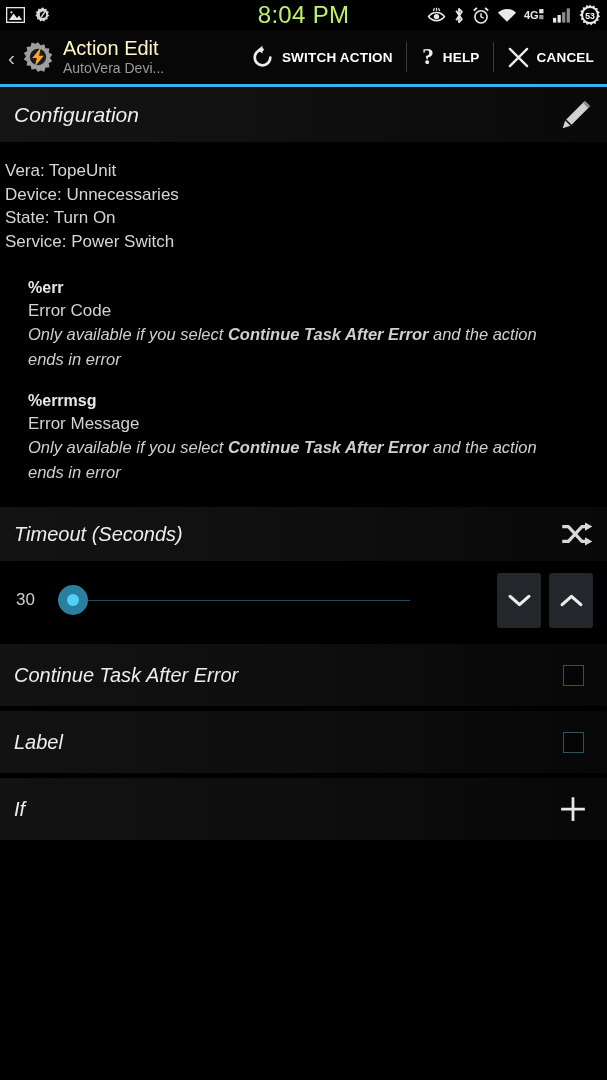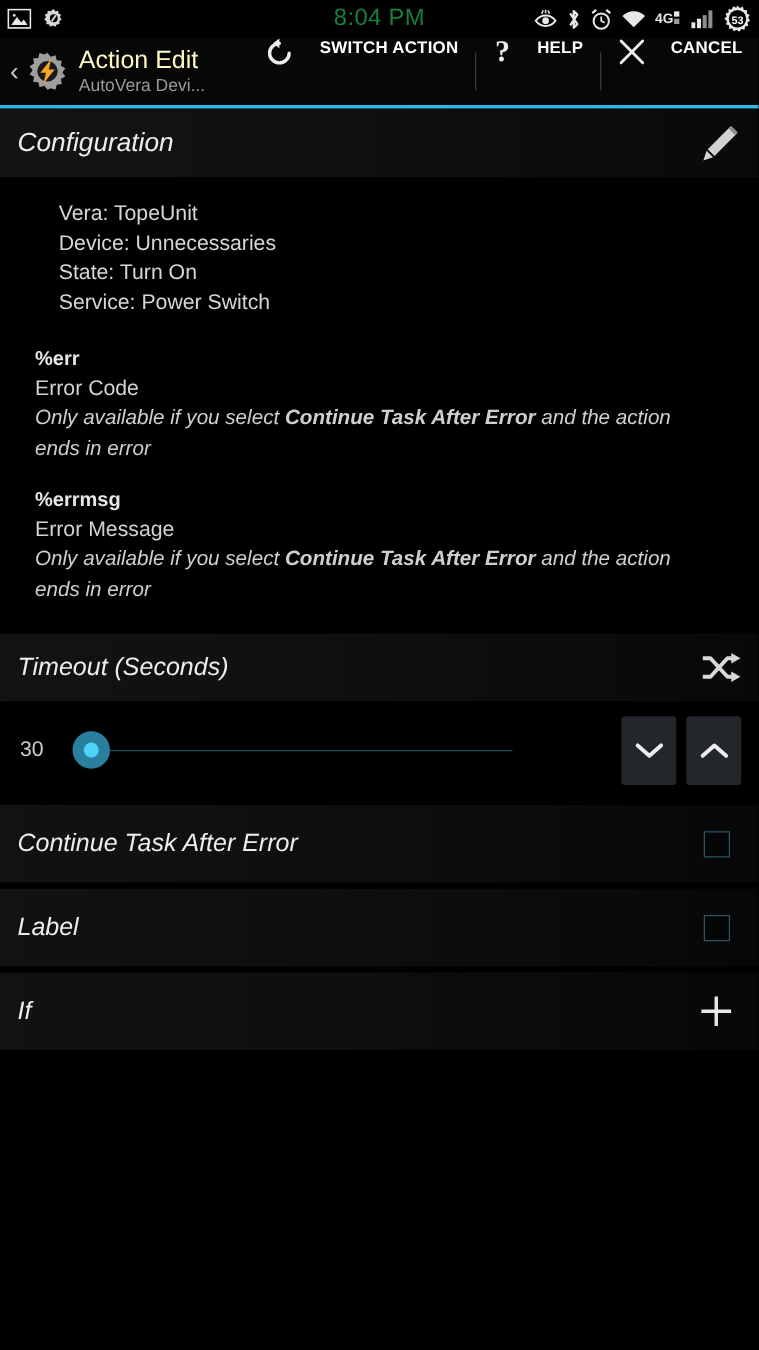--- a/index.html
+++ b/index.html
@@ -23,22 +23,22 @@
   }
   .status-left {
     display: flex;
     align-items: center;
     gap: 9px;
   }
   .status-clock {
     position: absolute;
     left: 0; right: 0;
     text-align: center;
-    color: #15803d;
-    font-size: 19px;
+    color: #bef264;
+    font-size: 24px;
     letter-spacing: 0.3px;
   }
   .status-right {
     margin-left: auto;
     display: flex;
     align-items: center;
     gap: 7px;
     z-index: 2;
   }
   .sicon { display: block; }
@@ -73,21 +73,22 @@
     text-align: right;
   }
   .ab-actions {
     margin-left: auto;
     display: flex;
     align-items: center;
     height: 100%;
   }
   .ab-item {
     display: flex;
-    gap: 20px;
+    align-items: center;
+    gap: 7px;
     padding: 0 13px;
     height: 100%;
   }
   .ab-item-label {
     color: #ffffff;
     font-size: 13.5px;
     font-weight: bold;
     letter-spacing: 0.2px;
     white-space: nowrap;
   }
@@ -115,21 +116,20 @@
   }
   .section-title {
     color: #ededed;
     font-size: 21px;
     font-style: italic;
   }
   .section-action { margin-left: auto; display: flex; align-items: center; }
 
   .config-body {
     padding: 16px 16px 6px 5px;
-    margin-left: 42px;
   }
   .config-line {
     color: #d6d6d6;
     font-size: 17px;
     line-height: 23.5px;
     white-space: nowrap;
   }
 
   .var-block { padding: 0 28px; margin-top: 18px; }
   .var-name {

